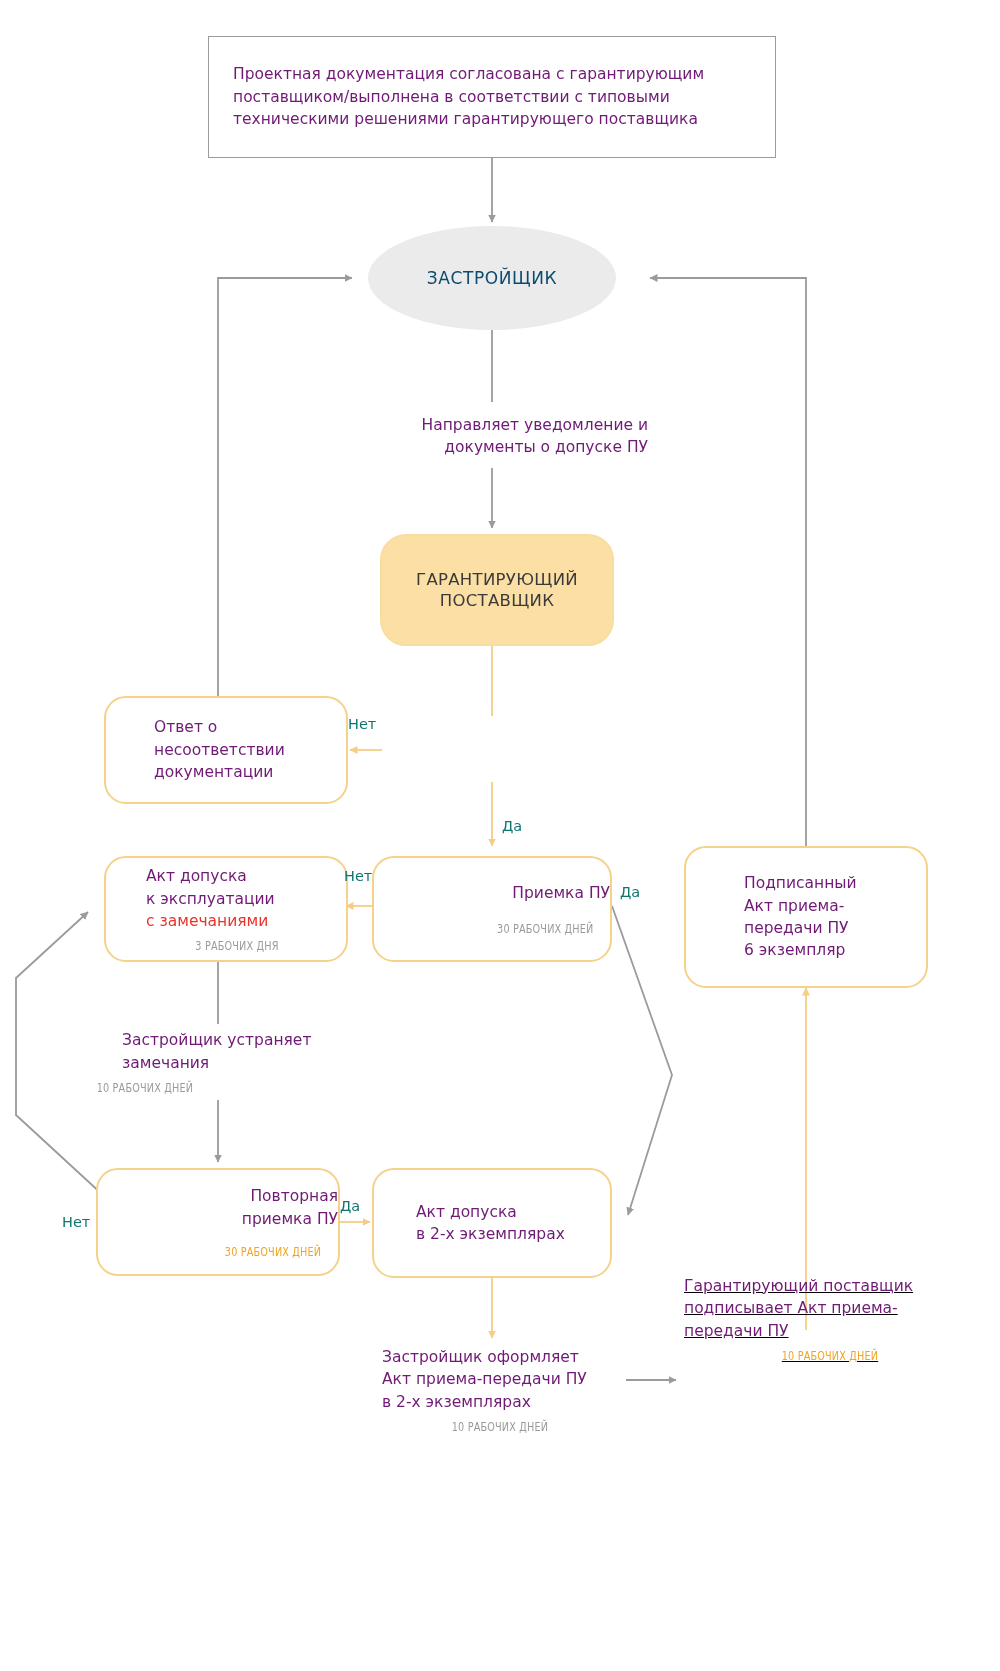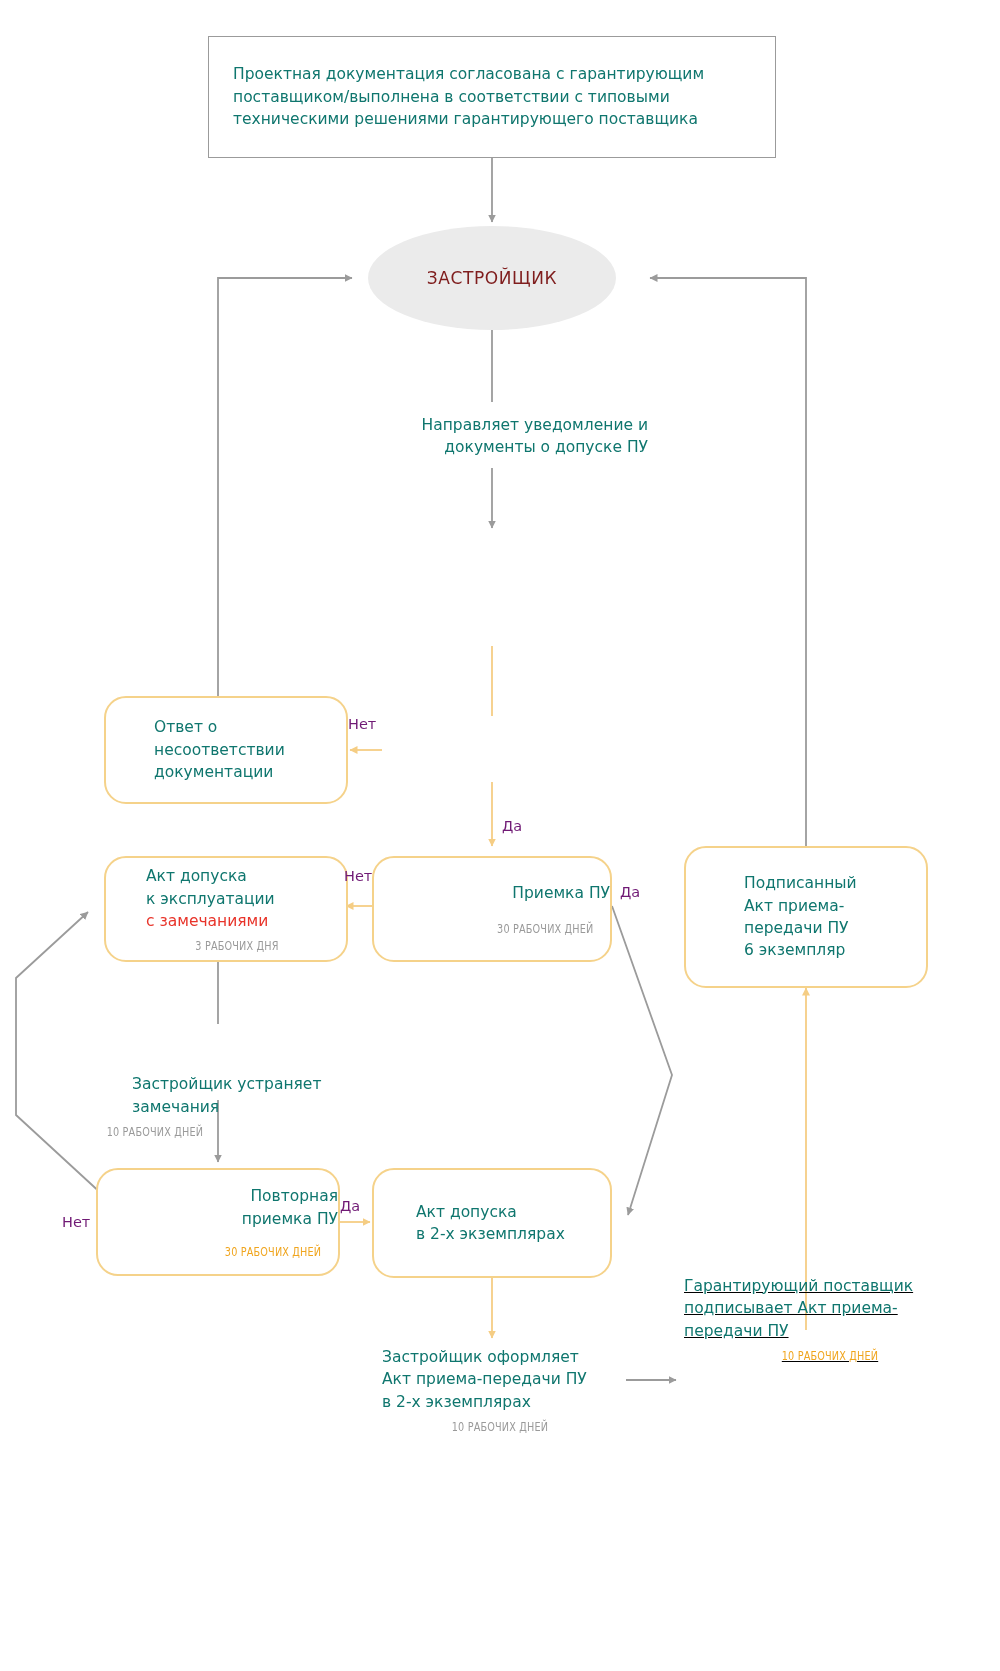--- a/index.html
+++ b/index.html
@@ -50,26 +50,26 @@
     border-radius: 50%;
     display: flex;
     align-items: center;
     justify-content: center;
   }
   .plain {
     background: transparent;
   }
   .t-body {
     font-size: 15.5px;
-    color: #0f766e;
+    color: #701a75;
     line-height: 1.45;
   }
   .t-caps {
     font-size: 17px;
-    color: #7f1d1d;
+    color: #0c4a6e;
     letter-spacing: 0.6px;
   }
   .t-caps-big {
     font-size: 16.5px;
     color: #3a3a3a;
     line-height: 1.3;
     letter-spacing: 0.3px;
   }
   .t-red {
     color: #e8342a;
@@ -80,21 +80,21 @@
     color: #9a9a9a;
     letter-spacing: 0.2px;
     transform: scaleX(0.86);
     transform-origin: center;
   }
   .t-days-orange {
     color: #f0a51e;
   }
   .t-yesno {
     font-size: 14.5px;
-    color: #701a75;
+    color: #0f766e;
   }
   .center { text-align: right; }
   .left { text-align: left; }
   .pad { padding: 6px 14px; }
 </style>
 </head>
 <body>
 
 <div id="canvas">
 
@@ -149,20 +149,24 @@
 
   <div class="node ellipse" style="left:368px; top:226px; width:248px; height:104px;">
     <span class="t-caps">ЗАСТРОЙЩИК</span>
   </div>
 
   <div class="node plain center" style="left:340px; top:406px; width:308px; height:60px;">
     <span class="t-body">Направляет уведомление и</span>
     <span class="t-body">документы о допуске ПУ</span>
   </div>
 
+  <div class="node box-fill center" style="left:380px; top:534px; width:234px; height:112px; align-items:center;">
+    <span class="t-caps-big">ГАРАНТИРУЮЩИЙ</span>
+    <span class="t-caps-big">ПОСТАВЩИК</span>
+  </div>
 
 
   <div class="node box-round left" style="left:104px; top:696px; width:244px; height:108px; padding:0 0 0 48px;">
     <span class="t-body">Ответ о</span>
     <span class="t-body">несоответствии</span>
     <span class="t-body">документации</span>
   </div>
 
   <div class="node box-round left" style="left:104px; top:856px; width:244px; height:106px; padding:0 0 0 40px;">
     <span class="t-body">Акт допуска</span>
@@ -176,21 +180,21 @@
     <span class="t-days" style="margin-top:16px;">30 РАБОЧИХ ДНЕЙ</span>
   </div>
 
   <div class="node box-round left" style="left:684px; top:846px; width:244px; height:142px; padding:0 4px 0 58px;">
     <span class="t-body">Подписанный</span>
     <span class="t-body">Акт приема-</span>
     <span class="t-body">передачи ПУ</span>
     <span class="t-body">6 экземпляр</span>
   </div>
 
-  <div class="node plain left" style="left:132px; top:1024px; width:250px; height:76px;margin-top:44px;">
+  <div class="node plain left" style="left:122px; top:1024px; width:250px; height:76px;">
     <span class="t-body">Застройщик устраняет</span>
     <span class="t-body">замечания</span>
     <span class="t-days" style="margin-top:6px; margin-left:-46px;">10 РАБОЧИХ ДНЕЙ</span>
   </div>
 
   <div class="node box-round center" style="left:96px; top:1168px; width:244px; height:108px;">
     <span class="t-body">Повторная</span>
     <span class="t-body">приемка ПУ</span>
     <span class="t-days t-days-orange" style="margin-top:14px;">30 РАБОЧИХ ДНЕЙ</span>
   </div>

